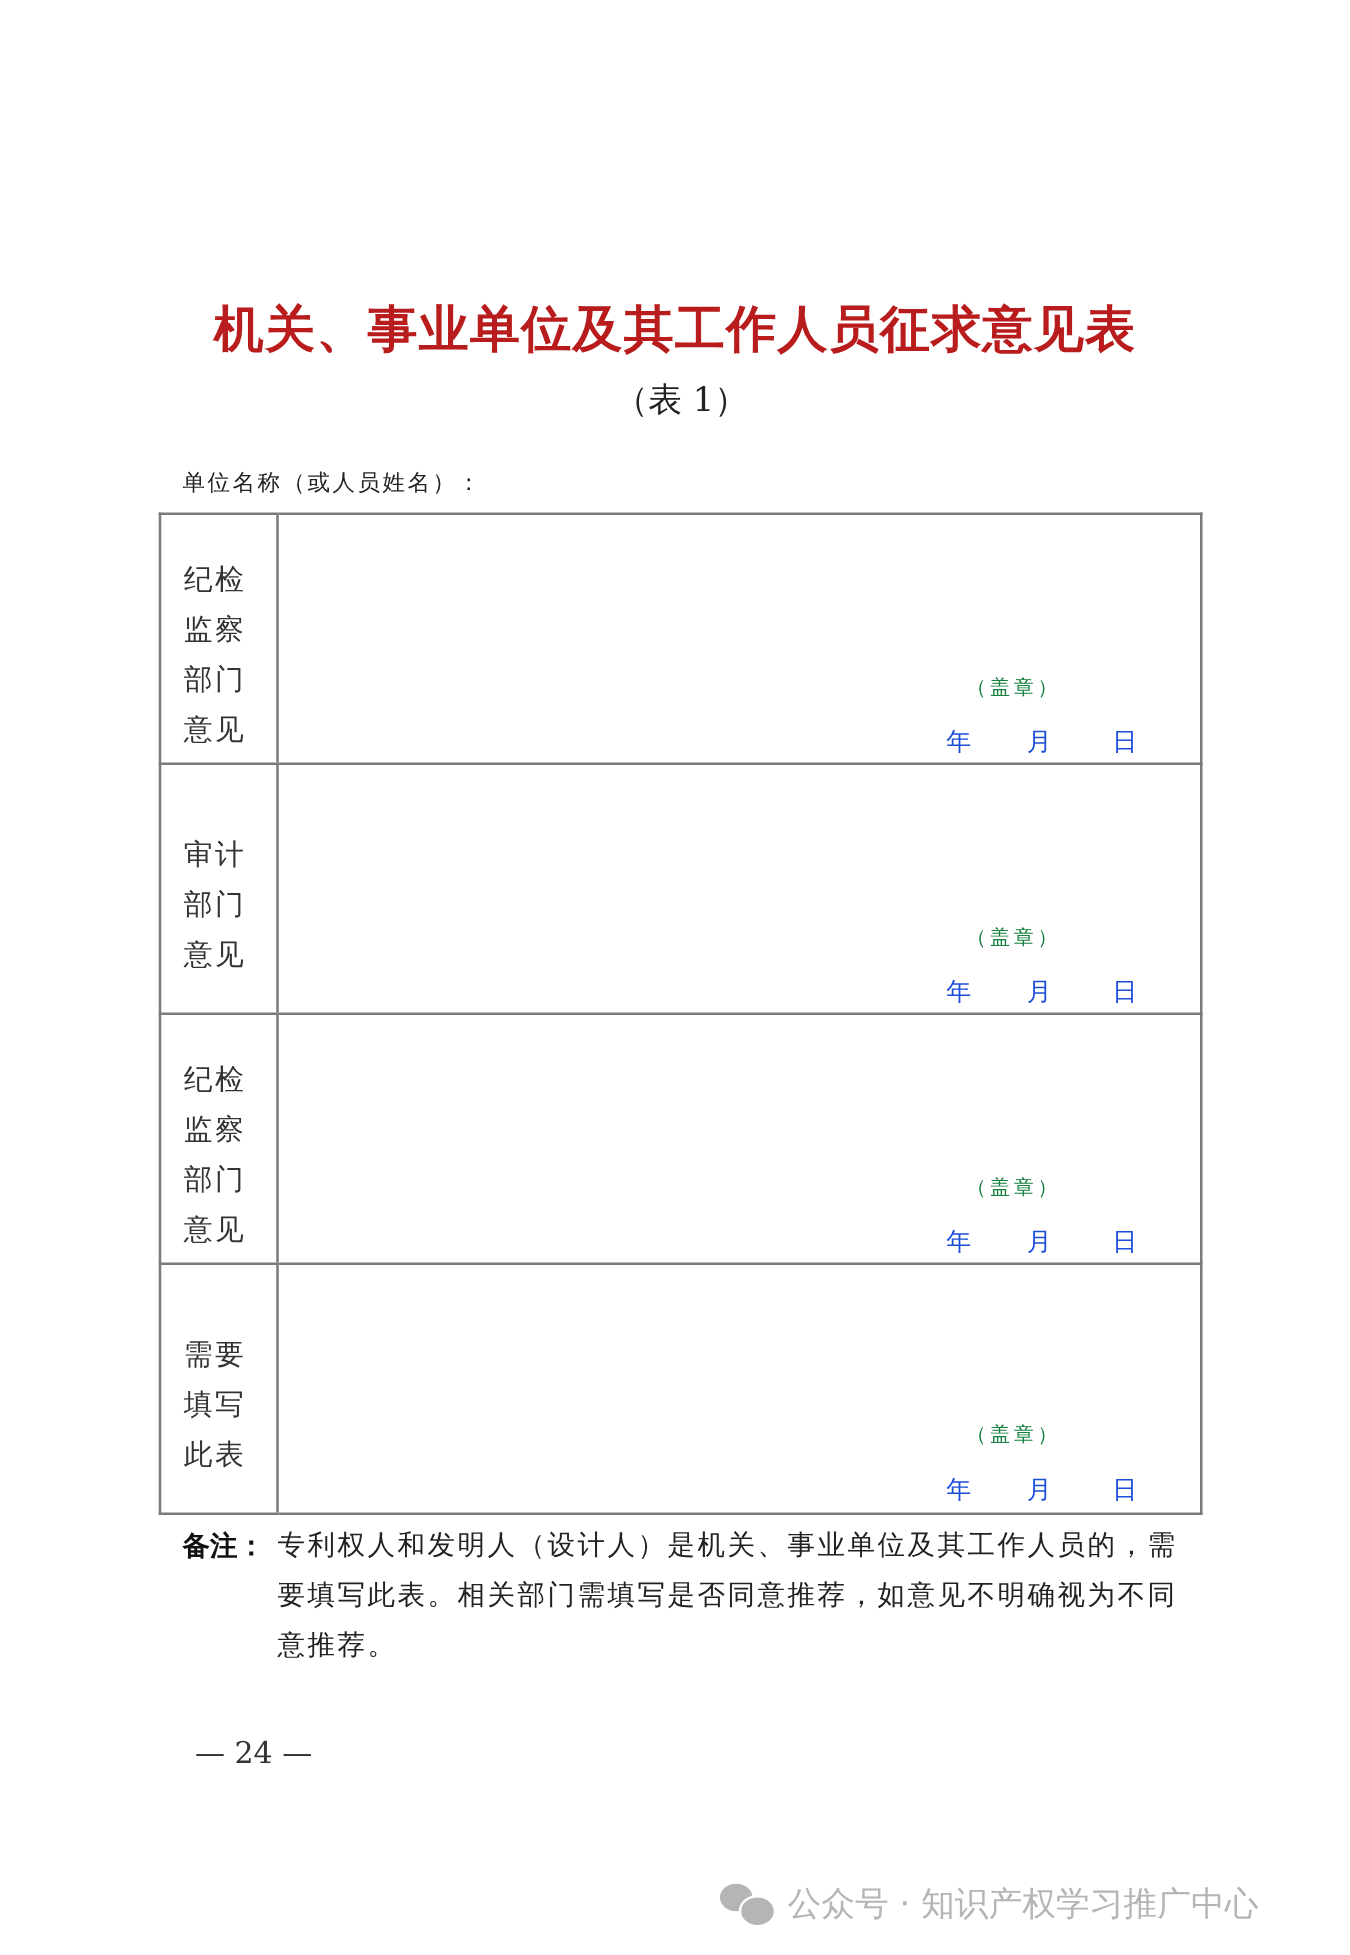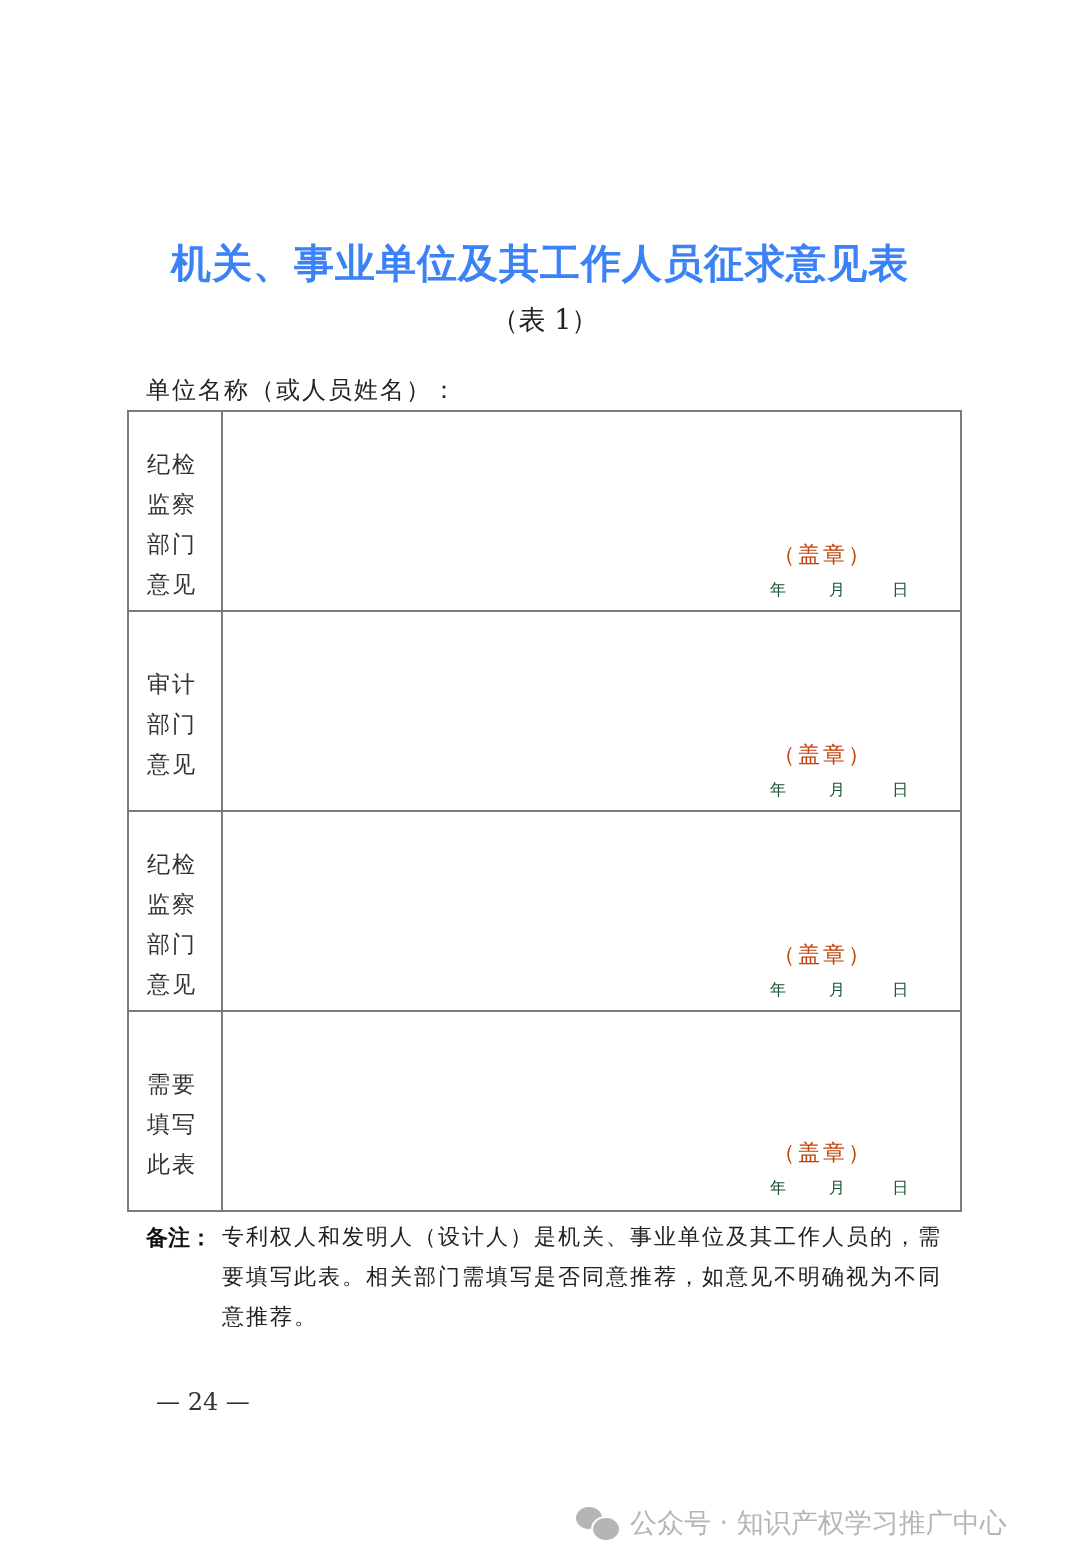--- a/index.html
+++ b/index.html
@@ -1,32 +1,32 @@
 <!DOCTYPE html>
 <html><head>
 <meta charset="utf-8">
 <style>
   html, body { margin:0; padding:0; background:#ffffff; }
   body { width:1080px; height:1564px; position:relative; overflow:hidden;
          font-family:"DejaVu Serif","Liberation Serif",serif; color:#222; }
   .title { position:absolute; left:0; width:1080px; top:236px; text-align:center;
-           font-size:40px; font-weight:bold; letter-spacing:1px; color:#3b82f6;
+           font-size:40px; font-weight:bold; letter-spacing:1px; color:#b91c1c;
            font-family:"DejaVu Serif","Liberation Serif",serif; }
   .subtitle { position:absolute; left:0; width:1090px; top:302px; text-align:center;
               font-size:27px; color:#222; }
-  .unit-label { position:absolute; left:146px; top:374px; font-size:24px; color:#222; letter-spacing:2px; }
+  .unit-label { position:absolute; left:146px; top:374px; font-size:18px; color:#222; letter-spacing:2px; }
   .form-table { position:absolute; left:127px; top:410px; width:835px; border-collapse:collapse; }
   .form-table td { border:2px solid #7a7a7a; padding:0; vertical-align:middle; }
   .form-table tr { height:200px; }
   .label-cell { width:92px; text-align:center; border-right:1.5px solid #222 !important; }
   .label-text { display:inline-block; width:56px; font-size:23px; line-height:40px; text-align:left;
                 letter-spacing:2px; word-break:break-all; color:#333;margin-top:25px; }
   .content-cell { position:relative; }
-  .seal { position:absolute; left:550px; font-size:22px; color:#c2410c; letter-spacing:3px; }
-  .date-row { position:absolute; left:547px; font-size:16px; color:#14532d; }
+  .seal { position:absolute; left:550px; font-size:16px; color:#15803d; letter-spacing:3px; }
+  .date-row { position:absolute; left:534px; font-size:20px; color:#1d4ed8; }
   .date-row span { display:inline-block; }
   .note { position:absolute; left:146px; top:1217px; width:820px; font-size:22px; line-height:40px; color:#222; }
   .note-label { font-weight:bold; color:#111; }
   .note-body { position:absolute; left:76px; top:0; width:730px; letter-spacing:2px; }
   .page-num { position:absolute; left:156px; top:1388px; font-size:24px; color:#333; }
   .footer { position:absolute; left:576px; top:1505px; font-size:27px; color:#b5b5b5;
             font-family:"DejaVu Sans","Liberation Sans",sans-serif; display:flex; align-items:center;text-align:right; }
   .wechat-icon { width:44px; height:32px; position:relative; margin-right:10px; }
   .bubble1 { position:absolute; left:0; top:0; width:26px; height:22px; background:#b5b5b5; border-radius:50%; }
   .bubble2 { position:absolute; left:15px; top:9px; width:26px; height:22px; background:#b5b5b5; border:2px solid #fff; border-radius:50%; }

